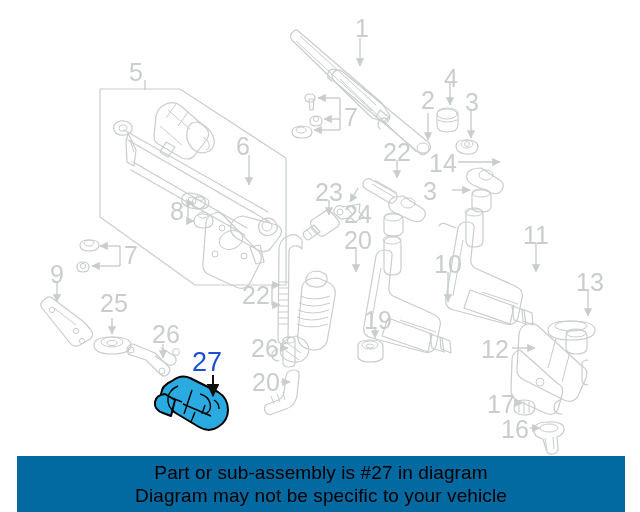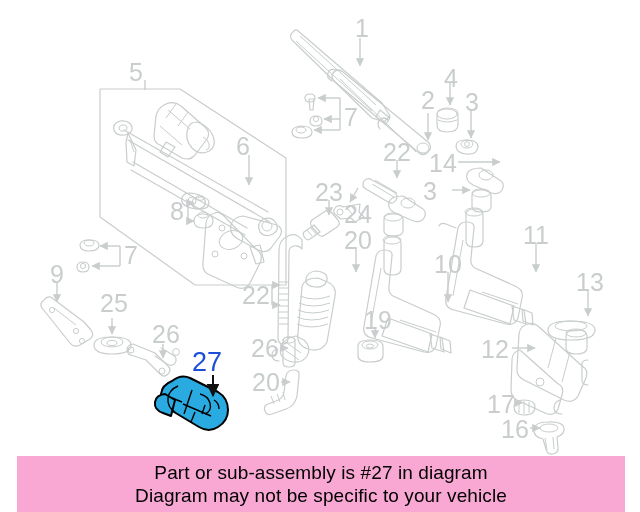--- a/index.html
+++ b/index.html
@@ -9,21 +9,21 @@
     font-family:"Liberation Sans", sans-serif;
     overflow:hidden;
     position:relative;
   }
   #stage{position:absolute;left:0;top:0;width:640px;height:512px;}
   #diagram{position:absolute;left:0;top:0;width:640px;height:512px;}
   .banner{
     position:absolute;
     left:17px; top:456px;
     width:608px; height:56px;
-    background:#f9a8d4;
+    background:#0369a1;
     display:flex;
     flex-direction:column;
     align-items:center;
     justify-content:center;
     box-sizing:border-box;
   }
   .banner-line{
     color:#000000;
     font-size:19px;
     line-height:23px;

